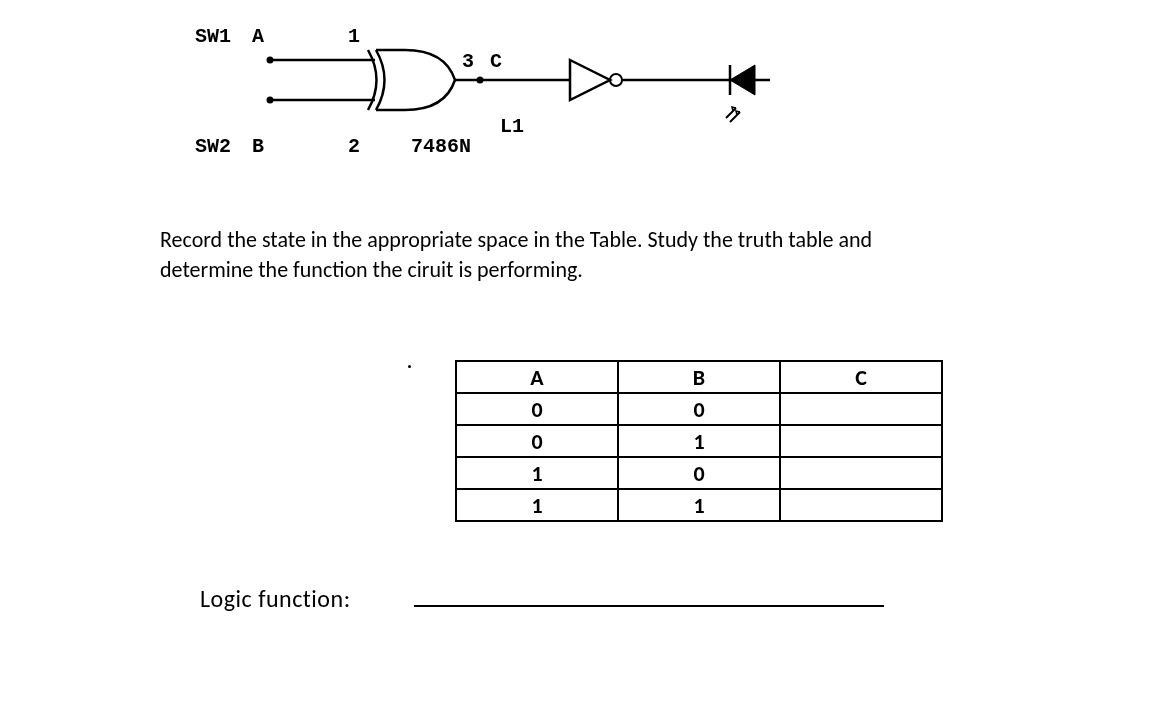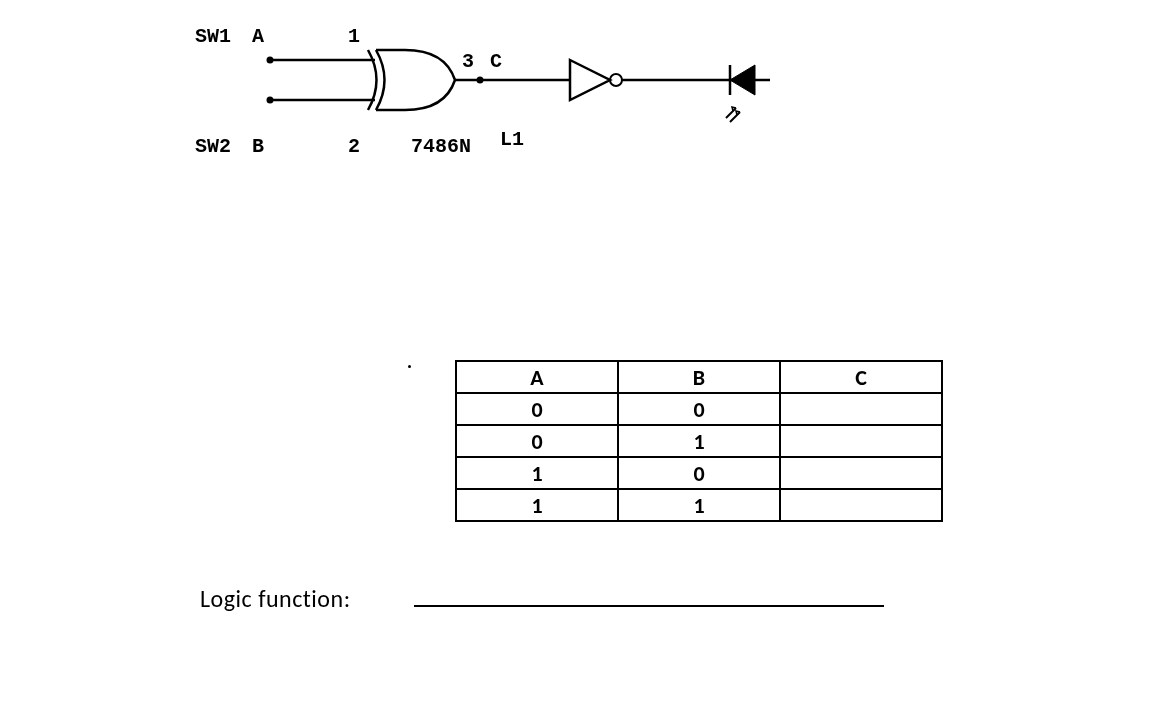--- a/index.html
+++ b/index.html
@@ -125,23 +125,24 @@
     <span class="circuit-label" style="left:178px; top:5px;">1</span>
 
     <span class="circuit-label" style="left:25px; top:115px;text-align:center;">SW2</span>
     <span class="circuit-label" style="left:82px; top:115px;">B</span>
     <span class="circuit-label" style="left:178px; top:115px;">2</span>
     <span class="circuit-label" style="left:205px; top:115px;margin-left:36px;">7486N</span>
 
     <span class="circuit-label" style="left:292px; top:30px;">3</span>
     <span class="circuit-label" style="left:320px; top:30px;">C</span>
 
-    <span class="circuit-label" style="left:330px; top:95px;margin-top:13px;">L1</span>
+    <span class="circuit-label" style="left:330px; top:95px;">L1</span>
   </div>
 
+  <div class="instruction">Record the state in the appropriate space in the Table. Study the truth table and determine the function the ciruit is performing.</div>
 
   <div class="noise-dot" style="left:408px; top:365px;"></div>
 
   <table class="truth-table">
     <tbody>
         <tr>
       <th class="col-a">A</th>
       <th class="col-b">B</th>
       <th class="col-c">C</th>
     </tr>

